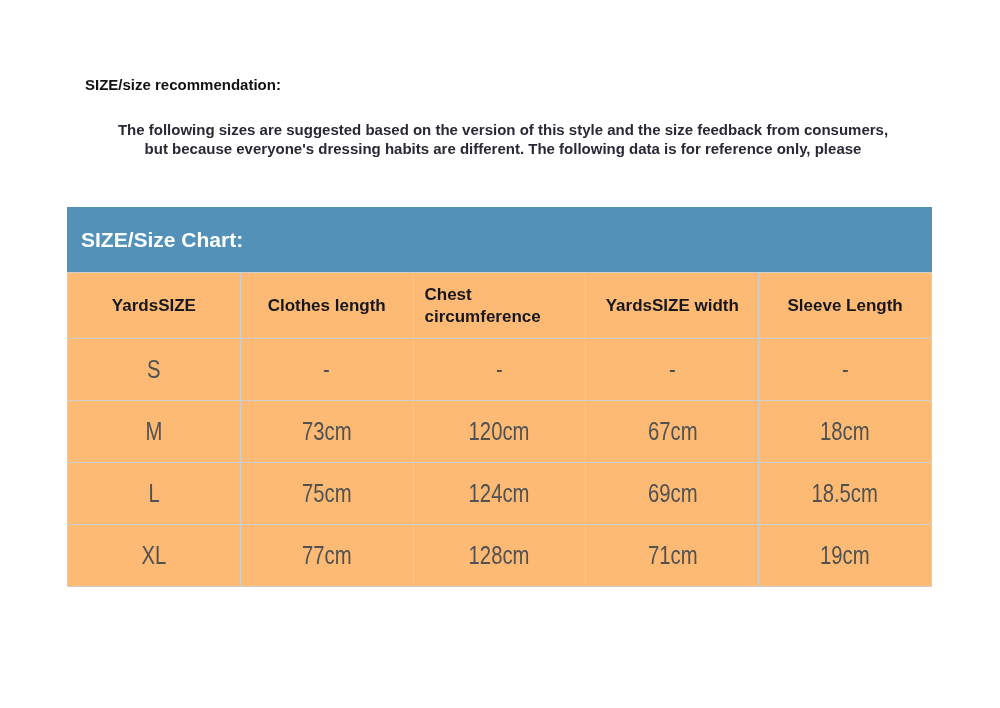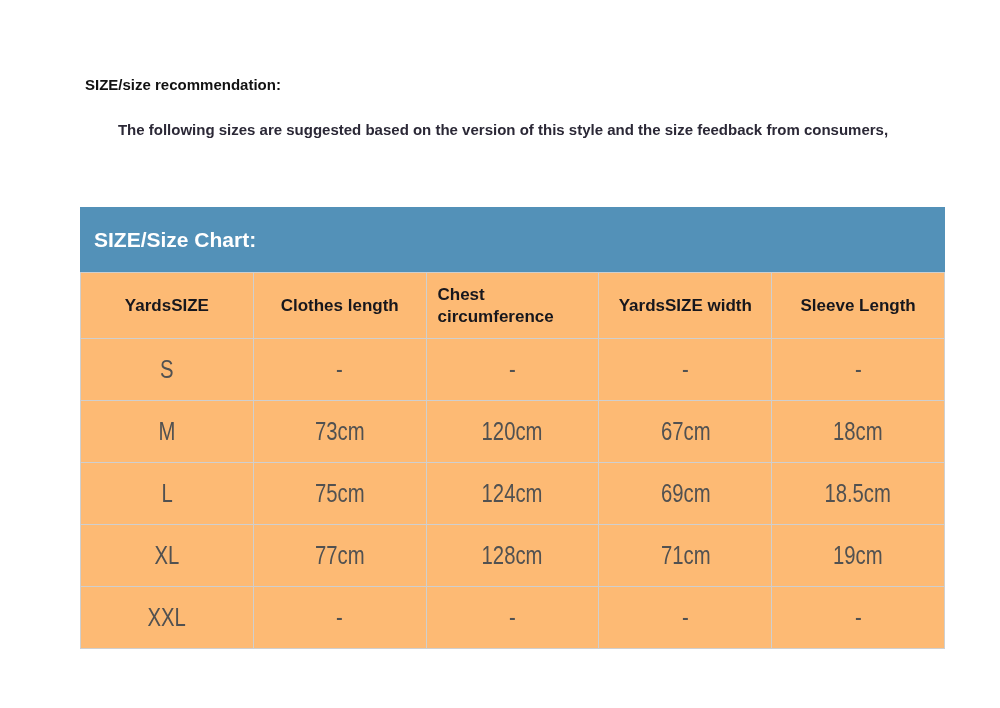--- a/index.html
+++ b/index.html
@@ -16,21 +16,21 @@
   }
 
   .intro-desc {
     position:absolute; left:63px; top:120px; width:880px;
     font-size:15px; font-weight:bold; color:#2b2836;
     line-height:19px;
     text-align:center;
   }
 
   .size-chart {
-    position:absolute; left:80px; top:207px; width:865px;
+    position:absolute; left:67px; top:207px; width:865px;
   }
 
   .chart-title-bar {
     height:65px; background:#5391b8;
     display:flex; align-items:center;
     padding-left:14px;
   }
   .chart-title-bar .title-text {
     color:#ffffff; font-size:21px; font-weight:bold;
   }
@@ -63,20 +63,21 @@
     white-space:nowrap;
   }
 </style>
 </head>
 <body>
 
 <div class="intro-heading">SIZE/size recommendation:</div>
 
 <div class="intro-desc">
   <div>The following sizes are suggested based on the version of this style and the size feedback from consumers,</div>
+  <div>but because everyone's dressing habits are different. The following data is for reference only, please</div>
 </div>
 
 <div class="size-chart">
   <div class="chart-title-bar" style="background: rgb(83, 145, 184);">
     <span class="title-text">SIZE/Size Chart:</span>
   </div>
 
   <table class="size-table">
     <thead>
       <tr>
@@ -109,22 +110,15 @@
         <td><span class="cond">69cm</span></td>
         <td><span class="cond">18.5cm</span></td>
       </tr>
       <tr>
         <td><span class="cond">XL</span></td>
         <td><span class="cond">77cm</span></td>
         <td><span class="cond">128cm</span></td>
         <td><span class="cond">71cm</span></td>
         <td><span class="cond">19cm</span></td>
       </tr>
-      <tr>
-        <td><span class="cond">XXL</span></td>
-        <td><span class="cond">-</span></td>
-        <td><span class="cond">-</span></td>
-        <td><span class="cond">-</span></td>
-        <td><span class="cond">-</span></td>
-      </tr>
     </tbody>
   </table>
 </div>
 
 </body></html>

